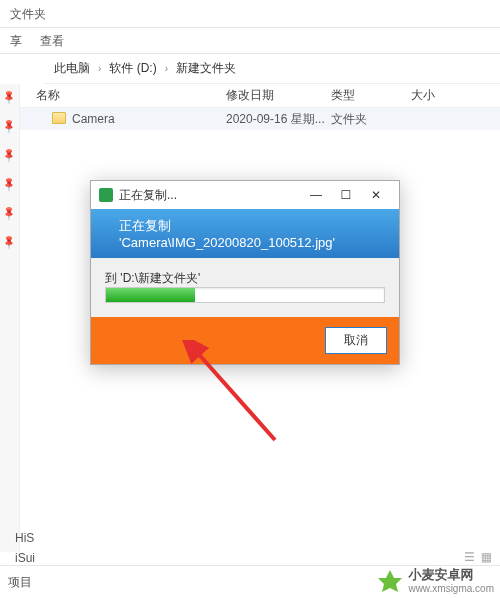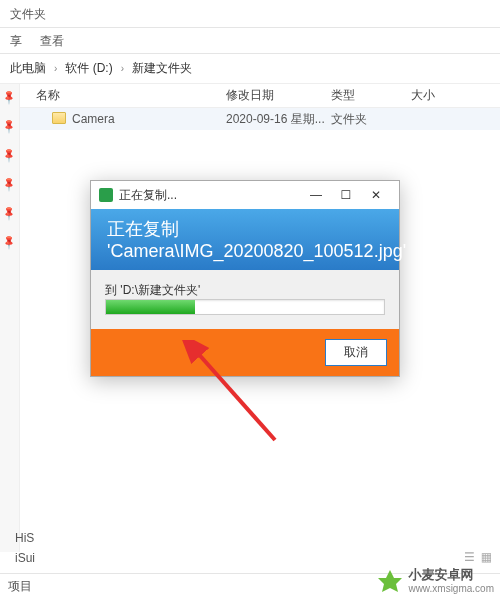--- a/index.html
+++ b/index.html
@@ -31,20 +31,21 @@
       color: #555;
     }
     .breadcrumb {
       height: 30px;
       padding: 6px 10px;
       display: flex;
       align-items: center;
       gap: 4px;
       color: #333;
       border-bottom: 1px solid #eee;
+      margin-left: 44px;
     }
     .breadcrumb .sep { color: #888; margin: 0 4px; font-size: 10px; }
     .main-area {
       display: flex;
       height: calc(100% - 130px);
     }
     .left-pins {
       width: 20px;
       background: #f7f7f7;
       border-right: 1px solid #eee;
@@ -122,22 +123,22 @@
     .win-btn {
       width: 30px; height: 22px;
       display: flex; align-items: center; justify-content: center;
       color: #333; font-size: 12px;
       cursor: pointer;
     }
     .win-btn.close { color: #333; }
     .dialog-head {
       background: linear-gradient(#4aa8e8, #2a7bc8);
       color: #fff;
-      padding: 8px 16px;
-      font-size: 18px;
+      padding: 8px 28px;
+      font-size: 13px;
     }
     .dialog-body {
       padding: 12px 14px 14px 14px;
       background: #f0f0f0;
     }
     .dest-line { color: #333; }
     .progress {
       height: 16px;
       background: #fff;
       border: 1px solid #ccc;
@@ -175,21 +176,21 @@
       position: absolute;
       left: 2px;
       bottom: 30px;
       color: #555;
       line-height: 20px;
       margin-left: 13px;
     }
     .bottom-bar {
       position: absolute;
       left: 0; bottom: 0; right: 0;
-      height: 25px;
+      height: 33px;
       border-top: 1px solid #e5e5e5;
       display: flex;
       align-items: center;
       padding: 0 8px;
       justify-content: space-between;
       color: #555;
       margin-top: 33px;
     }
     .watermark {
       position: absolute;

